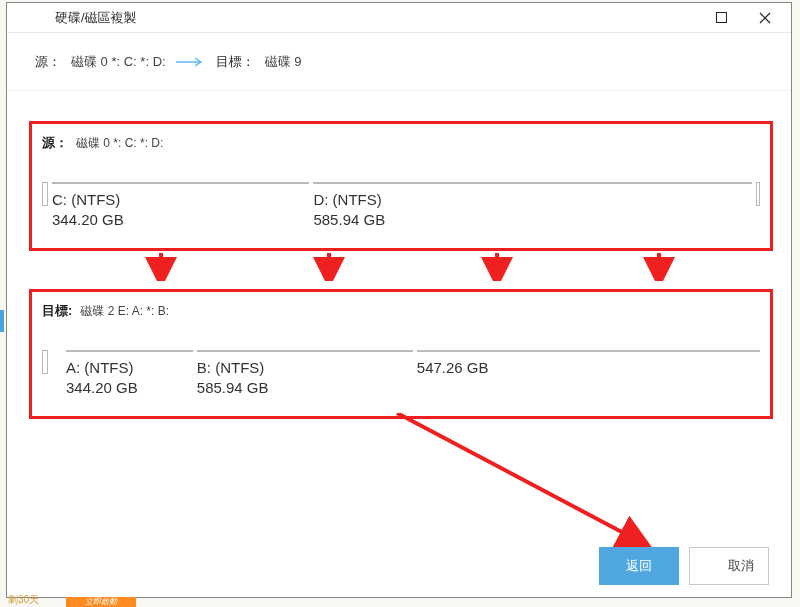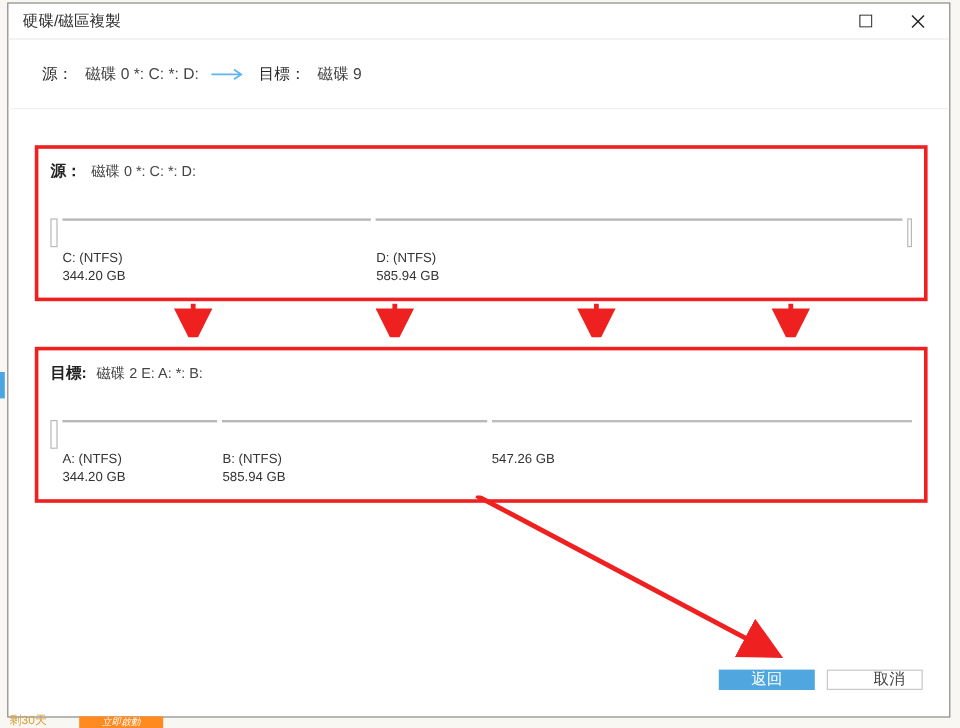--- a/index.html
+++ b/index.html
@@ -6,21 +6,21 @@
   html, body { width: 800px; height: 607px; font-family: "Segoe UI", Arial, sans-serif; background: #f9f7f2; overflow: hidden; }
   .window {
     position: absolute; left: 6px; top: 2px; width: 786px; height: 596px;
     background: #fff; border: 1px solid #868686;
   }
   .titlebar {
     height: 30px; border-bottom: 1px solid #e9e9e9;
     display: flex; align-items: center; padding: 0 4px 0 12px;
     font-size: 13px; color: #303030;
   }
-  .titlebar .title { flex: 1; }
+  .titlebar .title { flex: 1; margin-left: 36px; }
   .titlebar .winbtn {
     width: 44px; height: 30px; display: flex; align-items: center; justify-content: center;
     font-size: 14px; color: #222;
   }
   .titlebar .winbtn.max { font-size: 12px; }
   .titlebar .winbtn svg { display: block; }
 
   .crumb {
     height: 58px; display: flex; align-items: center; padding: 0 28px;
     font-size: 13px; color: #444; border-bottom: 1px solid #f0f0f0; gap: 10px;
@@ -50,32 +50,32 @@
     border: 1px solid #b8b8b8; height:24px; position:relative; background:#fff;
     overflow:hidden;
   }
   .seg .fill {
     position:absolute; left:2px; top:2px; bottom:2px; background:#5db6ef;
   }
   .seg.unalloc { background:
     repeating-conic-gradient(#dcdcdc 0% 25%, #f0f0f0 0% 50%) 50% / 10px 10px;
     border:1px solid #bdbdbd;
   }
-  .seg-caption { font-size: 11px; color:#333; padding-top: 24px; line-height: 1.35; }
+  .seg-caption { font-size: 15px; color:#333; padding-top: 6px; line-height: 1.35; }
 
   
   .ann { position:absolute; pointer-events:none; }
 
   .footer {
     position: absolute; left:0; right:0; bottom:0; height: 62px;
     display:flex; align-items:center; justify-content:flex-end;
     padding: 0 22px; gap: 10px;
   }
   .btn {
-    min-width: 80px; height: 17px; display:flex; align-items:center; justify-content:center;
+    min-width: 80px; height: 38px; display:flex; align-items:center; justify-content:center;
     font-size: 13px; border:1px solid transparent;
   }
   .btn-primary { background:#50a7e0; color:#fff; }
   .btn-outline { background:#fff; color:#444; border:1px solid #c8c8c8;padding-left:24px; }
   .btn-exec-wrap { position:relative; }
   .exec-ring { position:absolute; left:-4px; top:-4px; right:-4px; bottom:-4px; border:3px solid #ee2020; }
 
   
   .banner { position:absolute; left:0; bottom:0; height:12px; width:800px; }
   .banner .y { position:absolute; left:8px; bottom:0; font-size:10px; color:#d8a13a; }
@@ -166,21 +166,21 @@
 
     <div class="panel panel-target">
       <div class="panel-hd">
         <span class="hdlbl">目標:</span>
         <span class="hddisk">磁碟 2 E: A: *: B:</span>
       </div>
       <div class="diskbar">
         <div class="seg-wrap" style="width:6px;">
           <div class="seg"></div>
         </div>
-        <div class="seg-wrap" style="flex:344;">
+        <div class="seg-wrap" style="flex:344;margin-left:14px;">
           <div class="seg">
               <div class="fill" style="right:18%;"></div>
             </div>
           <div class="seg-caption">
             <div>A: (NTFS)</div>
             <div>344.20 GB</div>
           </div>
         </div>
         <div class="seg-wrap" style="flex:586;justify-content:space-between;">
           <div class="seg">

